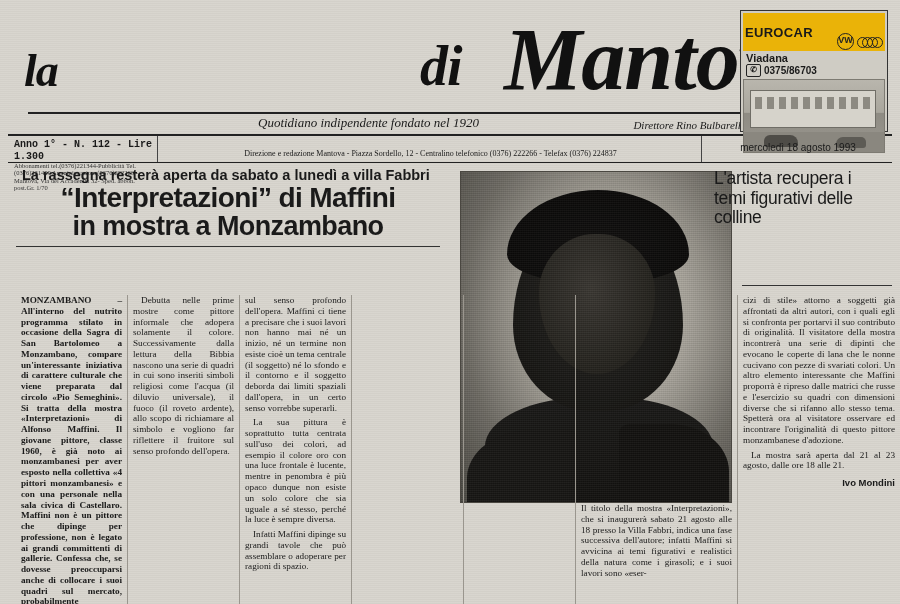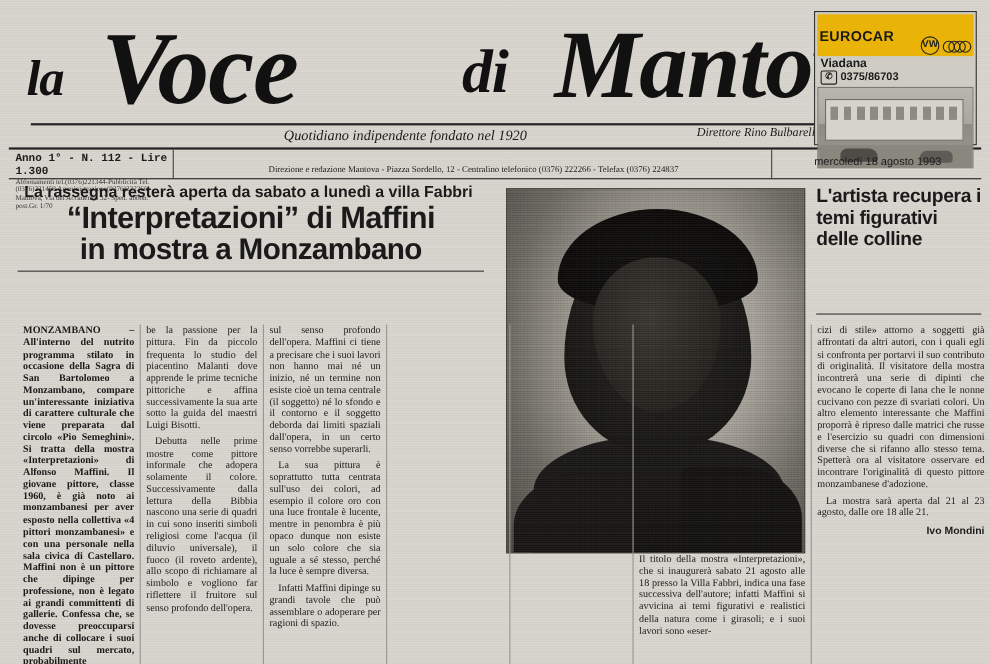--- a/index.html
+++ b/index.html
@@ -80,21 +80,21 @@
     border-top: 2px solid #222;
   }
   .subline {
     position: absolute;
     left: 10px;
     top: 107px;
     width: 716px;
     height: 16px;
     display: flex;
     justify-content: space-between;
-    align-items: flex-start;
+    align-items: flex-end;
   }
   .subline-left {
     font-style: italic;
     font-size: 13px;
     color: #1a1a1a;
     margin-left: 230px;
   }
   .subline-right {
     font-style: italic;
     font-size: 11px;
@@ -372,25 +372,25 @@
     position: absolute;
     right: 2px; top: 252px;
     width: 110px; height: 86px;
     background: #131210;
     border-radius: 10% 55% 0 0;
   }
 
   
   .rightcol-head {
     position: absolute;
-    left: 734px;
+    left: 706px;
     top: 2px;
     width: 150px;
     font-family: "Liberation Sans", sans-serif;
-    font-weight: bold;
+    font-weight: normal;
     font-size: 17.5px;
     line-height: 1.12;
     letter-spacing: -0.3px;
   }
   .rightcol-rule {
     position: absolute;
     left: 734px;
     top: 118px;
     width: 150px;
     border-top: 1px solid #333;
@@ -444,21 +444,20 @@
 </style>
 </head>
 <body>
 
 <div class="page">
 
   <div class="masthead">
 
     <div class="nameplate">
       <div class="nameplate-text np-la">la</div>
-      <div class="nameplate-text np-voce">Voce</div>
       <div class="nameplate-text np-di">di</div>
       <div class="nameplate-text np-mantova">Mantova</div>
       <div class="rule-top"></div>
       <div class="subline">
         <div class="subline-left">Quotidiano indipendente fondato nel 1920</div>
         <div class="subline-right">Direttore Rino Bulbarelli</div>
       </div>
     </div>
 
     <div class="adbox">
@@ -522,21 +521,20 @@
     <div class="rightcol-head">L'artista recupera i temi figurativi delle colline</div>
     <div class="rightcol-rule"></div>
 
     <div class="cols">
 
       <div class="col c1">
         <p class="dateline noindent">MONZAMBANO – All'interno del nutrito programma stilato in occasione della Sagra di San Bartolomeo a Monzambano, compare un'interessante iniziativa di carattere culturale che viene preparata dal circolo «Pio Semeghini». Si tratta della mostra «Interpretazioni» di Alfonso Maffini. Il giovane pittore, classe 1960, è già noto ai monzambanesi per aver esposto nella collettiva «4 pittori monzambanesi» e con una personale nella sala civica di Castellaro. Maffini non è un pittore che dipinge per professione, non è legato ai grandi committenti di gallerie. Confessa che, se dovesse preoccuparsi anche di collocare i suoi quadri sul mercato, probabilmente perderebbe la passione per la pittura.</p>
       </div>
 
       <div class="col c2">
-        <p class="noindent">be la passione per la pittura. Fin da piccolo frequenta lo studio del piacentino Malanti dove apprende le prime tecniche pittoriche e affina successivamente la sua arte sotto la guida del maestri Luigi Bisotti.</p>
         <p>Debutta nelle prime mostre come pittore informale che adopera solamente il colore. Successivamente dalla lettura della Bibbia nascono una serie di quadri in cui sono inseriti simboli religiosi come l'acqua (il diluvio universale), il fuoco (il roveto ardente), allo scopo di richiamare al simbolo e vogliono far riflettere il fruitore sul senso profondo dell'opera.</p>
       </div>
 
       <div class="col c3">
         <p class="noindent">sul senso profondo dell'opera. Maffini ci tiene a precisare che i suoi lavori non hanno mai né un inizio, né un termine non esiste cioè un tema centrale (il soggetto) né lo sfondo e il contorno e il soggetto deborda dai limiti spaziali dall'opera, in un certo senso vorrebbe superarli.</p>
         <p>La sua pittura è soprattutto tutta centrata sull'uso dei colori, ad esempio il colore oro con una luce frontale è lucente, mentre in penombra è più opaco dunque non esiste un solo colore che sia uguale a sé stesso, perché la luce è sempre diversa.</p>
         <p>Infatti Maffini dipinge su grandi tavole che può assemblare o adoperare per ragioni di spazio.</p>
       </div>
 
       <div class="col c4">

